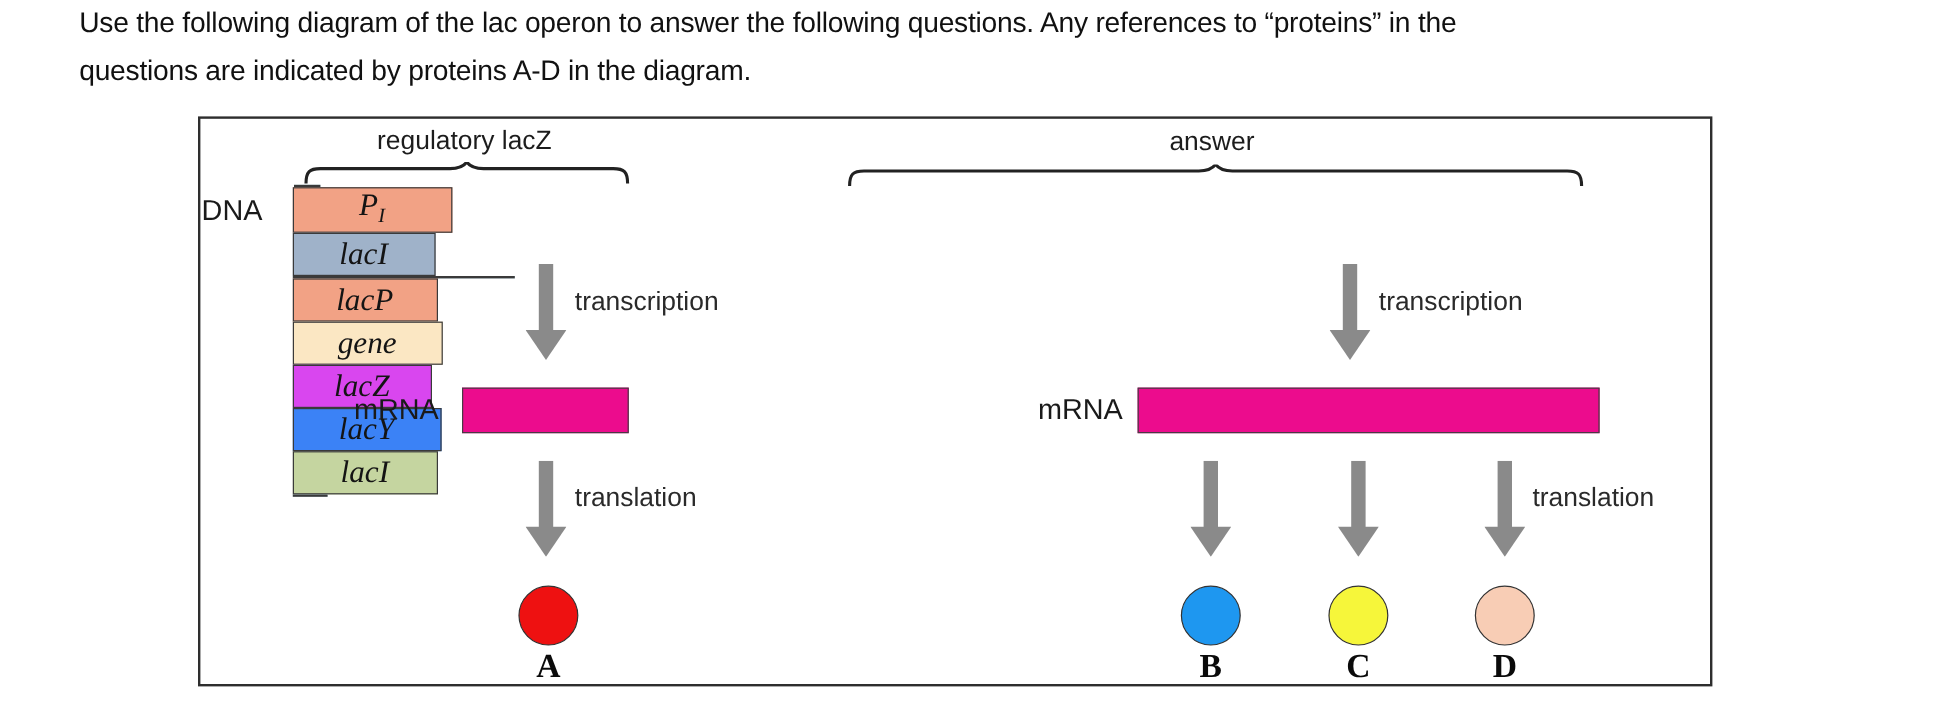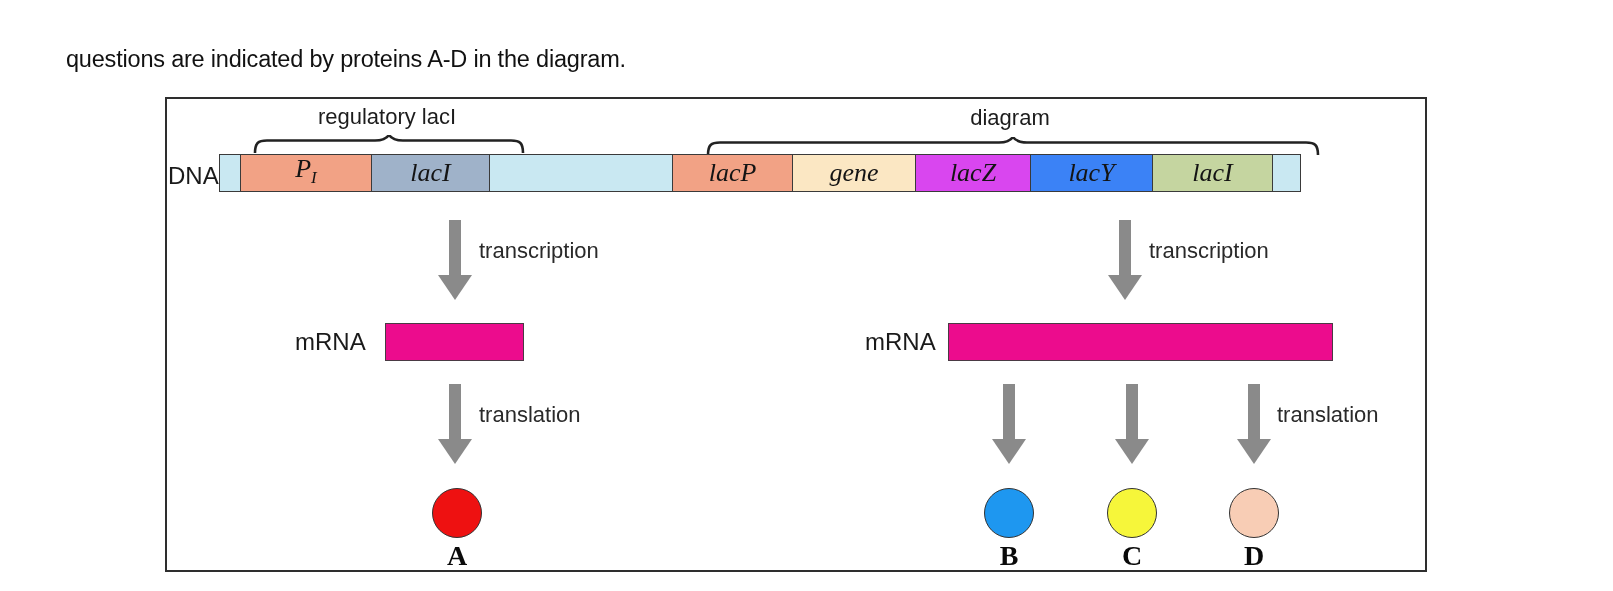--- a/index.html
+++ b/index.html
@@ -24,22 +24,22 @@
   }
   #reg-gene-label { left:90px; top:5px; }
   #operon-label   { left:713px; top:6px; }
   .brace { position:absolute; }
   #reg-brace    { left:86px;  top:36px; }
   #operon-brace { left:539px; top:38px; }
 
   #dna-label { position:absolute; left:1px; top:63px; font-size:24px; color:#1a1a1a; }
 
   #dna-bar {
-    position:absolute; left:52px; top:55px; height:38px;
-    display:flex; flex-direction:row;
+    position:absolute; left:78px; top:55px; height:38px;
+    display:flex; flex-direction:column;
   }
   .seg {
     height:38px; box-sizing:border-box; border:1.5px solid #3a3a3a;
     margin-left:-1.5px; display:flex; align-items:center; justify-content:center;
   }
   .seg:first-child { margin-left:0; }
   .gene-text {
     font-family:"Liberation Serif", serif; font-style:italic;
     font-size:26px; color:#141414; line-height:34px;
   }
@@ -61,26 +61,27 @@
   .protein-letter {
     position:absolute; top:441px; width:50px; text-align:center;
     font-family:"Liberation Serif", serif; font-weight:bold; font-size:28px; color:#0a0a0a;
   }
 </style>
 </head>
 <body>
 
 <div id="screen">
 
+  <div class="title-line" id="title-l1">Use the following diagram of the lac operon to answer the following questions. Any references to “proteins” in the</div>
   <div class="title-line" id="title-l2">questions are indicated by proteins A-D in the diagram.</div>
 
   <div id="diagram-box">
 
-    <div class="brace-label" id="reg-gene-label">regulatory lacI</div>
-    <div class="brace-label" id="operon-label">diagram</div>
+    <div class="brace-label" id="reg-gene-label">regulatory lacZ</div>
+    <div class="brace-label" id="operon-label">answer</div>
 
     <svg class="brace" id="reg-brace" width="272" height="19" viewBox="0 0 272 19">
       <path d="M2,18 C2,8 5,5.5 14,5.5 L122,5.5 C130,5.5 133.5,3.5 136,0 C138.5,3.5 142,5.5 150,5.5 L258,5.5 C267,5.5 270,8 270,18" fill="none" stroke="#222" stroke-width="2.6"></path>
     </svg>
     <svg class="brace" id="operon-brace" width="614" height="19" viewBox="0 0 614 19">
       <path d="M2,18 C2,8 5,5.5 14,5.5 L293,5.5 C301,5.5 304.5,3.5 307,0 C309.5,3.5 313,5.5 321,5.5 L600,5.5 C609,5.5 612,8 612,18" fill="none" stroke="#222" stroke-width="2.6"></path>
     </svg>
 
     <div id="dna-label">DNA</div>
     <div id="dna-bar">

